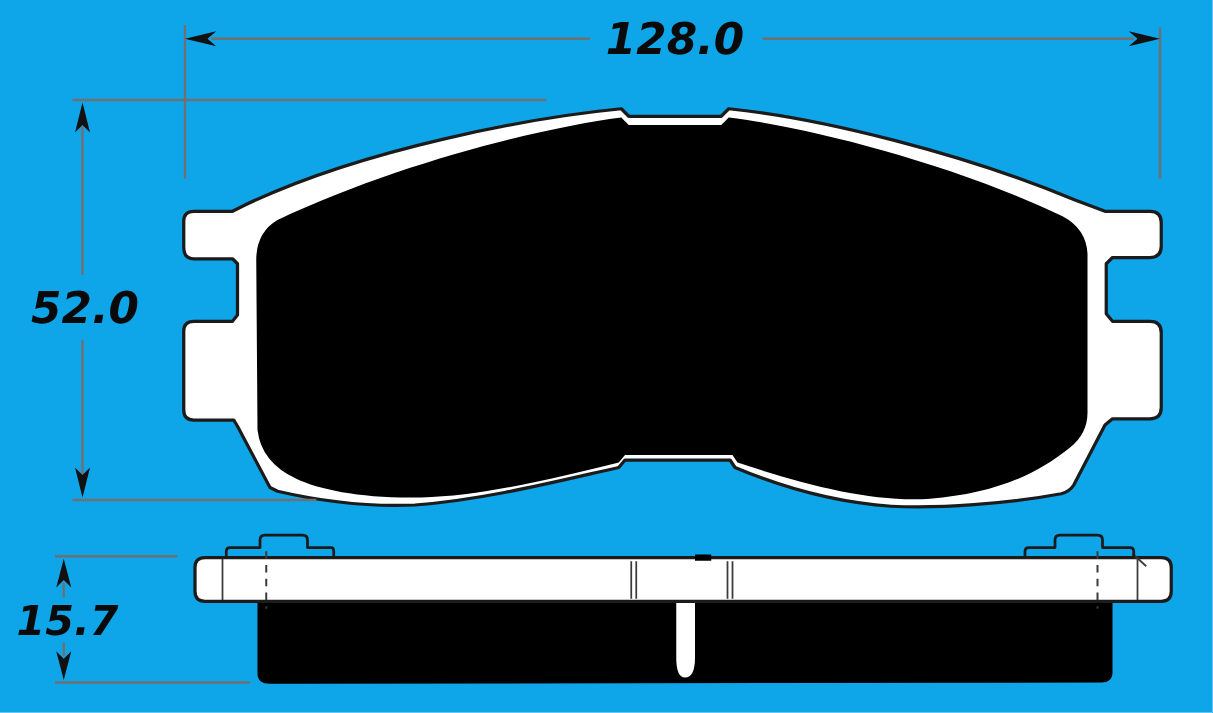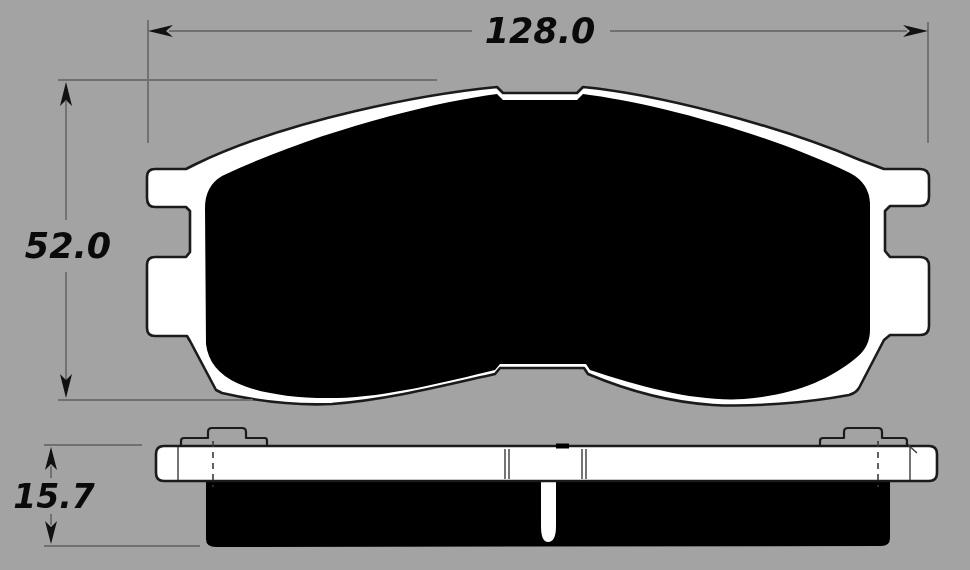--- a/index.html
+++ b/index.html
@@ -3,21 +3,21 @@
 <meta charset="utf-8">
 <style>
   html,body{margin:0;padding:0;}
   body{
     width:970px;height:570px;
     background:#ffffff;
     font-family:"DejaVu Sans", sans-serif;
     overflow:hidden;
   }
   .stage{
-    position:relative;width:970px;height:570px;background:#a3a3a3;
+    position:relative;width:970px;height:570px;background:#0ea5e9;
   }
   svg{display:block;}
   .outline{fill:#ffffff;stroke:#1b1b1b;stroke-width:2.6;stroke-linejoin:round;}
   .thin{fill:none;stroke:#1b1b1b;stroke-width:2.2;stroke-linejoin:round;stroke-linecap:round;}
   .hairline{fill:none;stroke:#3a3a3a;stroke-width:1.4;}
   .hidden-line{fill:none;stroke:#3a3a3a;stroke-width:1.6;stroke-dasharray:6 5;}
   .dim-line{fill:none;stroke:#707070;stroke-width:1.9;}
   .dim-arrow{stroke:none;}
   .dim-text{
     font-family:"DejaVu Sans", sans-serif;

